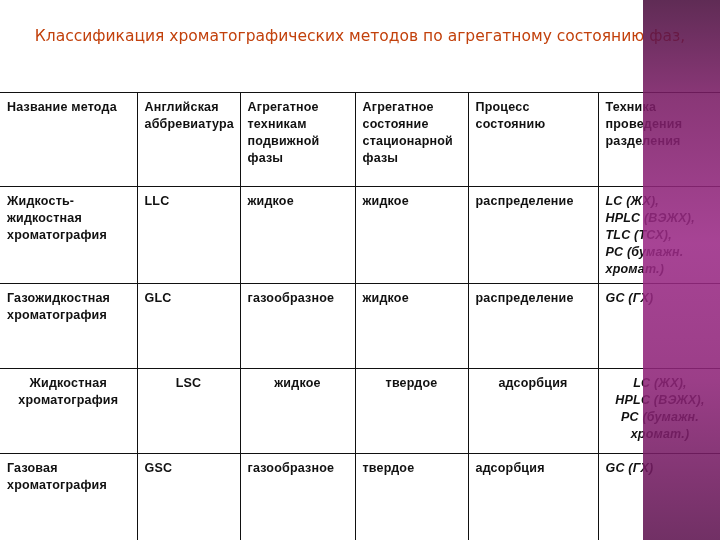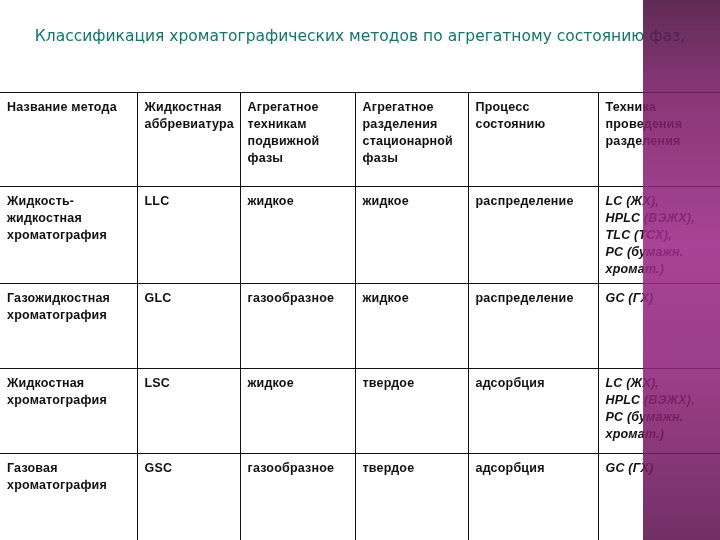--- a/index.html
+++ b/index.html
@@ -11,21 +11,21 @@
     .purple-band {
       position: absolute; left: 643px; top: 0; width: 77px; height: 540px;
       background: linear-gradient(180deg, #4a0f3e 0%, #7a1c65 18%, #9b2a86 45%, #8e2478 70%, #5e1450 100%);
       z-index: 2;
       opacity: 0.88;
       pointer-events: none;
     }
     .title {
       position: absolute; left: 0; top: 26px; width: 720px;
       text-align: center;
-      color: #0f766e;
+      color: #c2410c;
       font-family: "DejaVu Sans", sans-serif;
       font-size: 15.5px;
       line-height: 21px;
       z-index: 1;
     }
     .title .line { display: block; white-space: nowrap; }
     table.classification {
       position: absolute; left: 0; top: 92px;
       width: 722px;
       border-collapse: collapse;
@@ -39,21 +39,21 @@
     }
     table.classification td {
       border: 1.5px solid #111;
       vertical-align: top;
       padding: 6px 7px 4px 7px;
       letter-spacing: 0.2px;
     }
     table.classification tr.header-row td { height: 83px; margin-top: 14px; }
     table.classification tr.row-0 td { height: 86px; margin-left: 20px; }
     table.classification tr.row-1 td { height: 74px; }
-    table.classification tr.row-2 td { height: 74px; }
+    table.classification tr.row-2 td { height: 74px; text-align: center; }
     table.classification tr.row-3 td { height: 80px; }
     table.classification td.first { border-left: none; }
     .tech-line { display: block; font-style: italic; }
   </style>
 </head>
 <body>
 
 <div class="purple-band"></div>
 
 <div class="title">
@@ -65,23 +65,23 @@
     <col style="width:137px">
     <col style="width:103px">
     <col style="width:115px">
     <col style="width:113px">
     <col style="width:130px">
     <col style="width:124px">
   </colgroup>
   <tbody>
       <tr class="header-row">
     <td class="first">Название метода</td>
-    <td>Жидкостная аббревиатура</td>
+    <td>Английская аббревиатура</td>
     <td>Агрегатное техникам подвижной фазы</td>
-    <td>Агрегатное разделения стационарной фазы</td>
+    <td>Агрегатное состояние стационарной фазы</td>
     <td>Процесс состоянию</td>
     <td>Техника проведения разделения</td>
   </tr>
   <tr class="row-0">
     <td class="first">Жидкость-жидкостная хроматография</td>
     <td>LLC</td>
     <td>жидкое</td>
     <td>жидкое</td>
     <td>распределение</td>
     <td>

